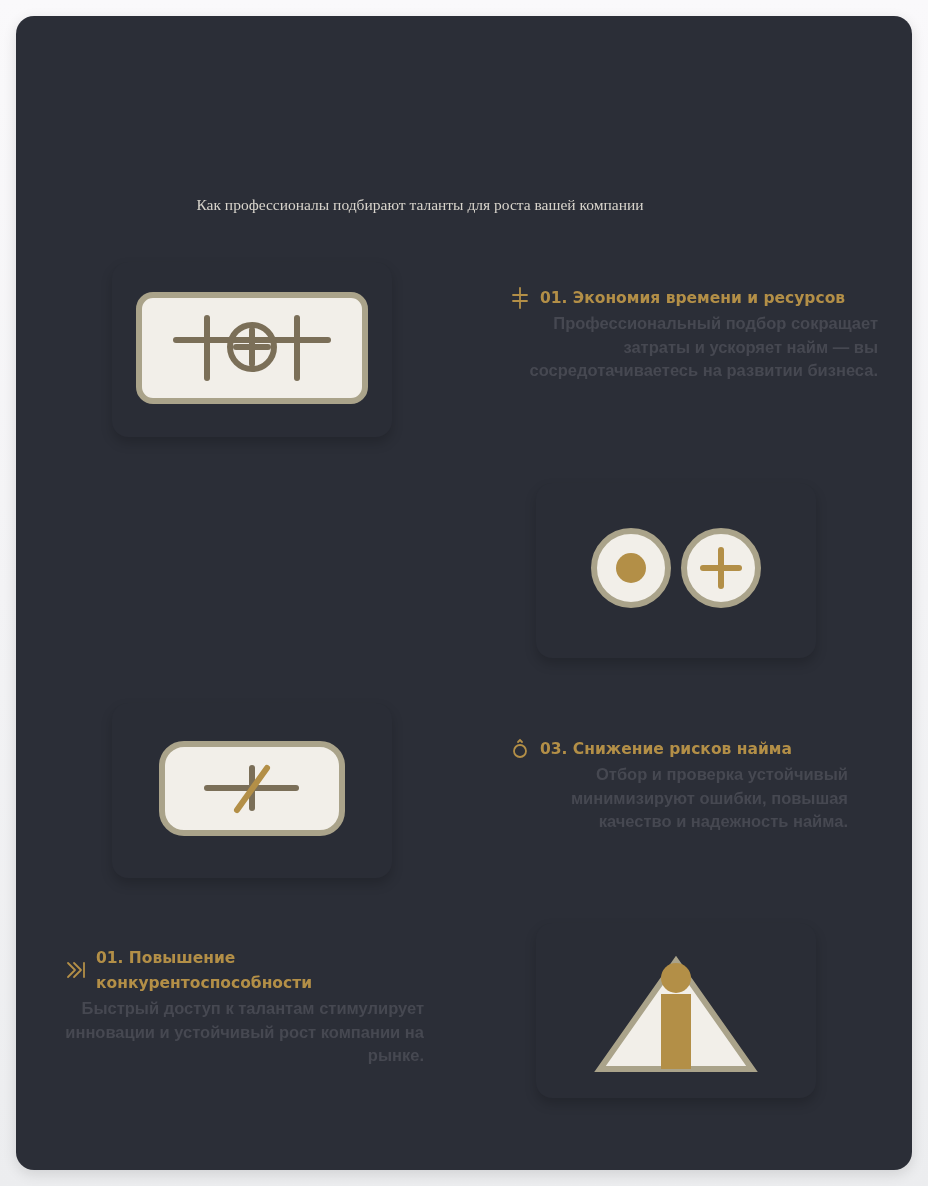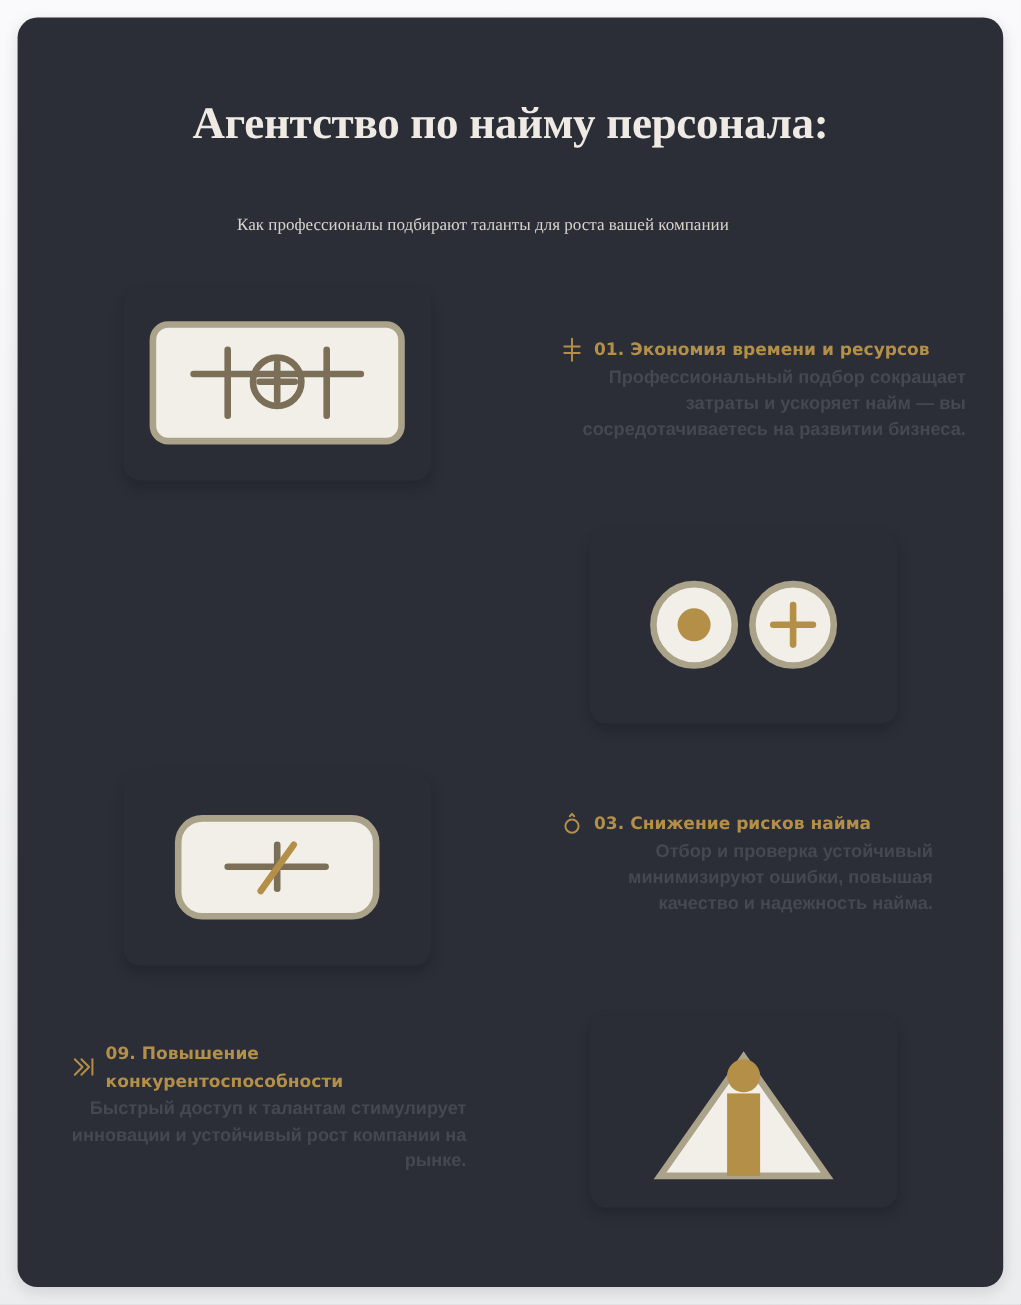--- a/index.html
+++ b/index.html
@@ -35,21 +35,20 @@
     }
     .subtitle {
       position: absolute;
       left: 0;
       width: 840px;
       top: 196px;
       text-align: center;
       font-family: "Liberation Serif", "DejaVu Serif", serif;
       font-size: 15.5px;
       color: #d8d4cc;
-      padding-left: 19px;
     }
     .ill-box {
       position: absolute;
       width: 280px;
       height: 175px;
       background: #2a2d36;
       border-radius: 16px;
       box-shadow: 0 6px 12px rgba(0,0,0,0.18);
     }
     .ill-box svg { position: absolute; left: 0; top: 0; }
@@ -85,39 +84,38 @@
       margin-top: 1px;
       text-align: right;
     }
   </style>
 </head>
 <body>
 
 <div class="card"></div>
 
 <div class="title">
-  <div>Агентство по найму персонала:</div>
 </div>
 <div class="subtitle">Как профессионалы подбирают таланты для роста вашей компании</div>
 
 <div class="ill-box" style="left:112px; top:262px;">
   <svg width="280" height="175" viewBox="0 0 280 175">
     <rect x="27" y="33" width="226" height="106" rx="14" fill="#f2efe9" stroke="#aaa38a" stroke-width="6"></rect>
     <g stroke="#7b6f58" stroke-width="6" stroke-linecap="round" fill="none">
       <line x1="64" y1="78" x2="216" y2="78"></line>
       <line x1="95" y1="56" x2="95" y2="116"></line>
       <line x1="185" y1="56" x2="185" y2="116"></line>
       <circle cx="140" cy="85" r="22"></circle>
       <line x1="140" y1="68" x2="140" y2="102"></line>
       <line x1="124" y1="85" x2="156" y2="85"></line>
     </g>
   </svg>
 </div>
 
-<div class="feature" style="left:508px; top:286px; width:370px;margin-top:20px;">
+<div class="feature" style="left:508px; top:286px; width:370px;">
   <div class="feature-head">
     <span class="feature-icon">
       <svg width="20" height="24" viewBox="0 0 20 24">
         <g stroke="#b38f47" stroke-width="1.8" stroke-linecap="round">
           <line x1="10" y1="2" x2="10" y2="22"></line>
           <line x1="3" y1="9" x2="17" y2="9"></line>
           <line x1="3" y1="15" x2="17" y2="15"></line>
         </g>
       </svg>
     </span>
@@ -171,21 +169,21 @@
   <div class="feature-head">
     <span class="feature-icon" style="margin-top:12px;">
       <svg width="22" height="20" viewBox="0 0 22 20">
         <g stroke="#b38f47" stroke-width="1.8" fill="none" stroke-linecap="round" stroke-linejoin="round">
           <path d="M3 3 L10 10 L3 17"></path>
           <path d="M9 3 L16 10 L9 17"></path>
           <line x1="19" y1="3" x2="19" y2="17"></line>
         </g>
       </svg>
     </span>
-    <span class="feature-title">09. Повышение конкурентоспособности</span>
+    <span class="feature-title">01. Повышение конкурентоспособности</span>
   </div>
   <div class="feature-desc">Быстрый доступ к талантам стимулирует инновации и устойчивый рост компании на рынке.</div>
 </div>
 
 <div class="ill-box" style="left:536px; top:923px;">
   <svg width="280" height="175" viewBox="0 0 280 175">
     <polygon points="140,38 64,146 216,146" fill="#f2efe9" stroke="#aaa38a" stroke-width="6" stroke-linejoin="miter"></polygon>
     <rect x="125" y="71" width="30" height="75" fill="#b38f47"></rect>
     <circle cx="140" cy="55" r="15" fill="#b38f47"></circle>
   </svg>

